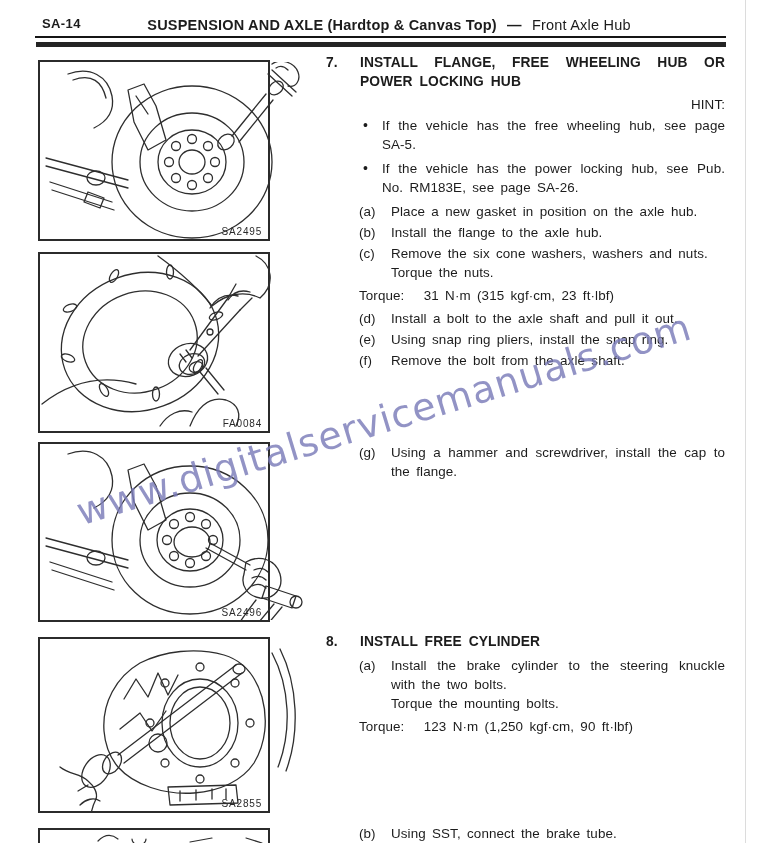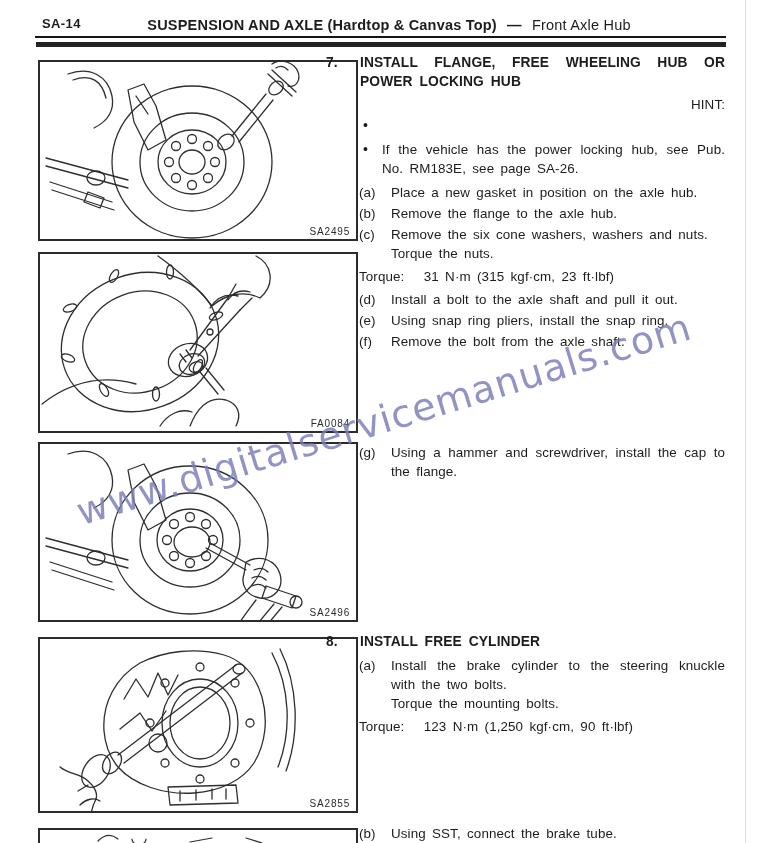--- a/index.html
+++ b/index.html
@@ -9,21 +9,21 @@
 
   
   .hdr-pageno{position:absolute;left:42px;top:16px;font-size:13px;font-weight:bold;letter-spacing:.4px;}
   .hdr-title{position:absolute;left:60px;right:40px;top:17px;text-align:center;font-size:14.5px;letter-spacing:.2px;white-space:nowrap;}
   .hdr-title .b{font-weight:bold;}
   .hdr-title .sep{font-weight:bold;padding:0 6px;}
   .rule-thin{position:absolute;left:35px;width:691px;top:36px;height:2px;background:#151515;}
   .rule-thick{position:absolute;left:36px;width:690px;top:42px;height:5px;background:#242424;}
 
   
-  .figbox{position:absolute;left:38px;width:320px;border:2px solid #2b2b2b;background:#ffffff;box-sizing:border-box;}
+  .figbox{position:absolute;left:38px;width:232px;border:2px solid #2b2b2b;background:#ffffff;box-sizing:border-box;}
   .figbox svg{display:block;}
   .figlabel{position:absolute;right:6px;bottom:2px;font-size:10px;letter-spacing:.8px;color:#2a2a2a;}
   .fb1{top:60px;height:181px;}
   .fb2{top:252px;height:181px;}
   .fb3{top:442px;height:180px;}
   .fb4{top:637px;height:176px;}
   .fb5{top:828px;height:15px;border-bottom:none;}
 
   
   .rc{position:absolute;left:326px;width:399px;font-size:13.4px;line-height:19px;
@@ -226,32 +226,33 @@
   </div>
 
   <div class="rc chunkA">
     <div class="sec-head">
       <span>7.</span>
       <span class="t">INSTALL FLANGE, FREE WHEELING HUB OR POWER LOCKING HUB</span>
     </div>
     <div class="hint-label">HINT:</div>
     <div class="hint">
       <span class="blt">•</span>
+      <span class="txt">If the vehicle has the free wheeling hub, see page SA-5.</span>
     </div>
     <div class="hint">
       <span class="blt">•</span>
       <span class="txt">If the vehicle has the power locking hub, see Pub. No. RM183E, see page SA-26.</span>
     </div>
     <div class="step">
       <span>(a)</span>
       <span class="txt">Place a new gasket in position on the axle hub.</span>
     </div>
     <div class="step">
       <span>(b)</span>
-      <span class="txt">Remove the flange to the axle hub.</span>
+      <span class="txt">Install the flange to the axle hub.</span>
     </div>
     <div class="step">
       <span>(c)</span>
       <span class="txt">
         <div>Remove the six cone washers, washers and nuts.</div>
         <div>Torque the nuts.</div>
       </span>
     </div>
     <div class="torque">
       <span>Torque:</span>

